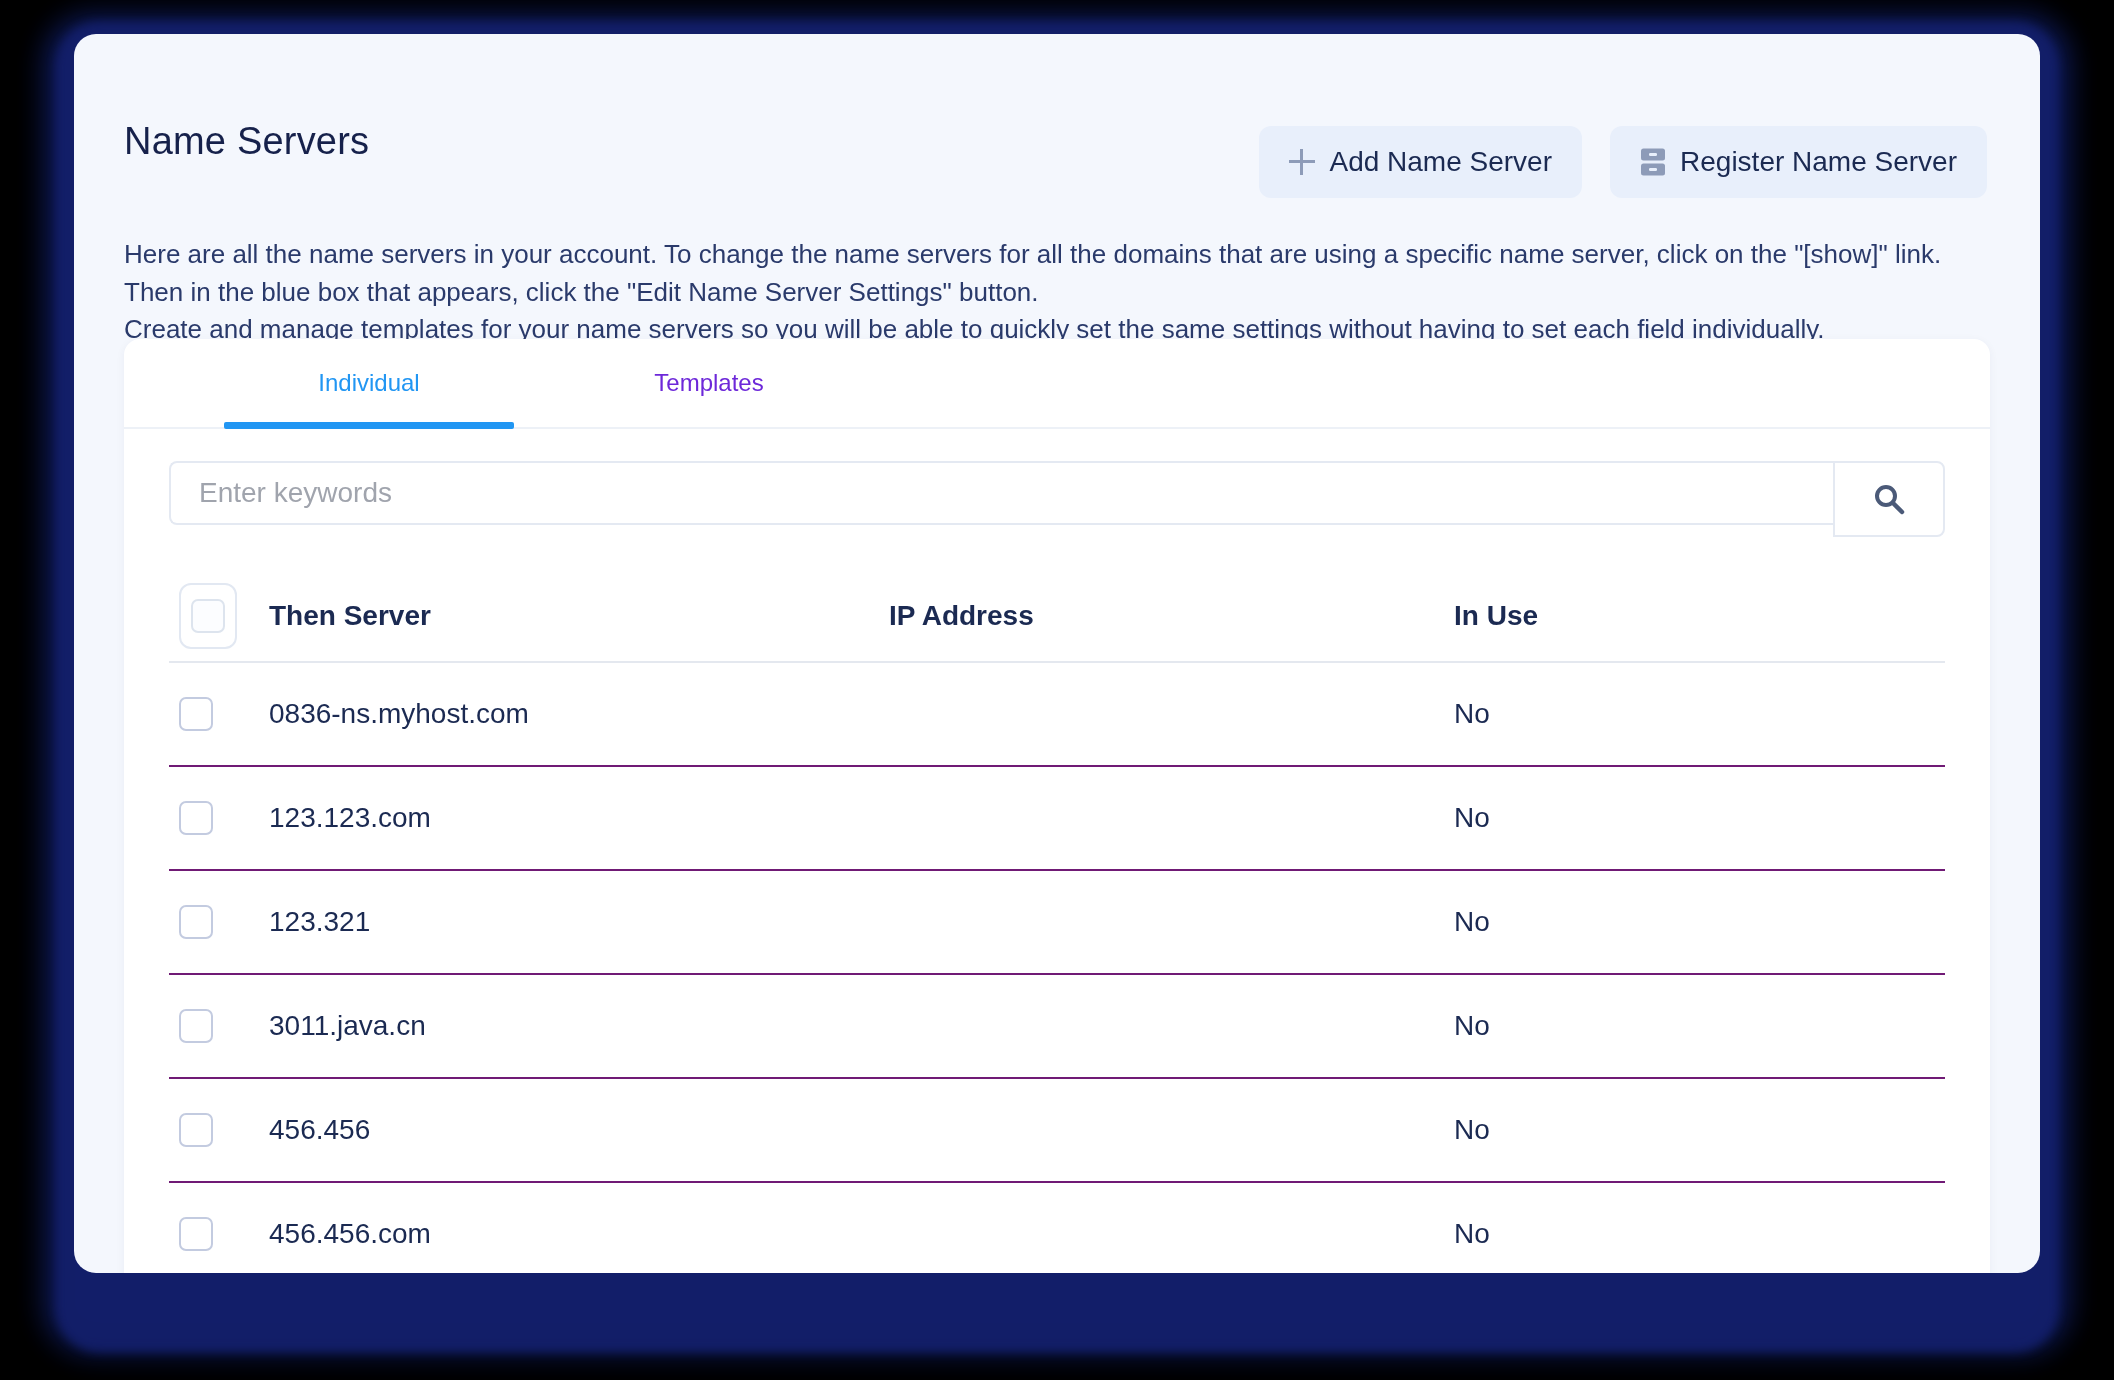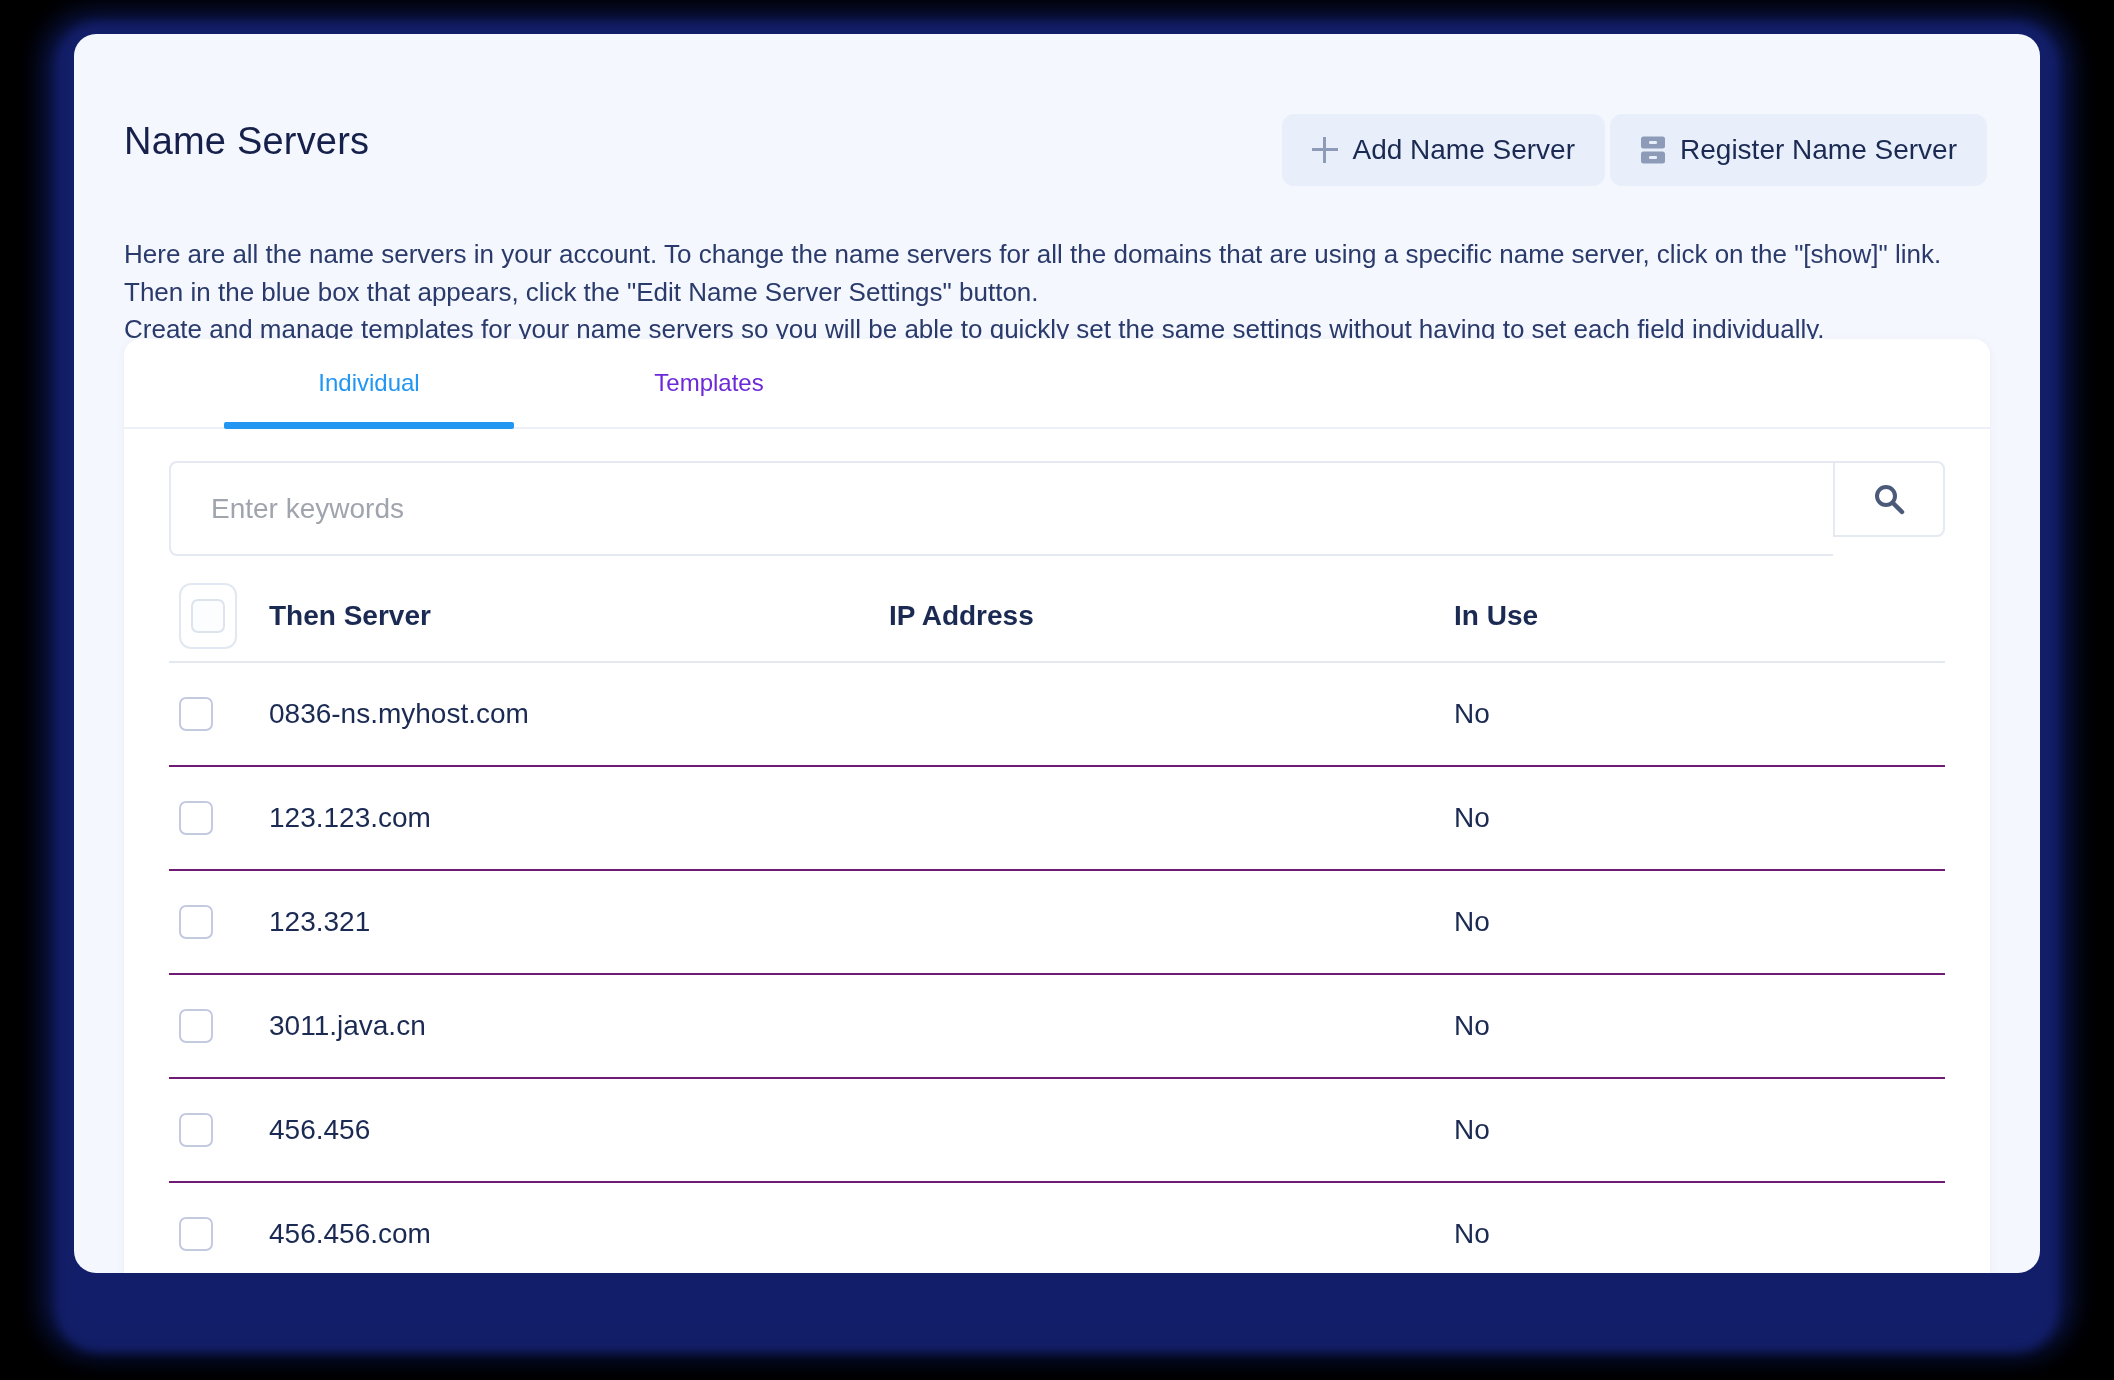--- a/index.html
+++ b/index.html
@@ -70,23 +70,23 @@
     left: 50px;
     top: 86px;
     font-size: 38px;
     color: #16214b;
     letter-spacing: 0.2px;
     white-space: nowrap;
   }
   .hdr-actions {
     position: absolute;
     right: 53px;
-    top: 80px;
-    display: flex;
-    gap: 5px;
+    top: 92px;
+    display: flex;
+    gap: 28px;
   }
   .hdr-btn {
     display: flex;
     align-items: center;
     gap: 14px;
     height: 72px;
     padding: 0 30px;
     border-radius: 12px;
     background: #e8effb;
     border: none;
@@ -183,26 +183,26 @@
   #searchrow {
     position: absolute;
     left: 45px;
     top: 122px;
     width: 1776px;
     height: 76px;
     display: flex;
   }
   #search-input {
     flex: 1;
-    height: 95px;
+    height: 64px;
     box-sizing: border-box;
     border: 2px solid #e4e9f2;
     border-right: none;
     border-radius: 8px 0 0 8px;
-    padding: 0 40px;
+    padding: 0 28px;
     font-size: 28px;
     font-family: "Liberation Sans", sans-serif;
     color: #2a3a6b;
     outline: none;
     background: #fff;
   }
   #search-input::placeholder { color: #a0a4ad; }
   #search-btn {
     width: 112px;
     height: 76px;

